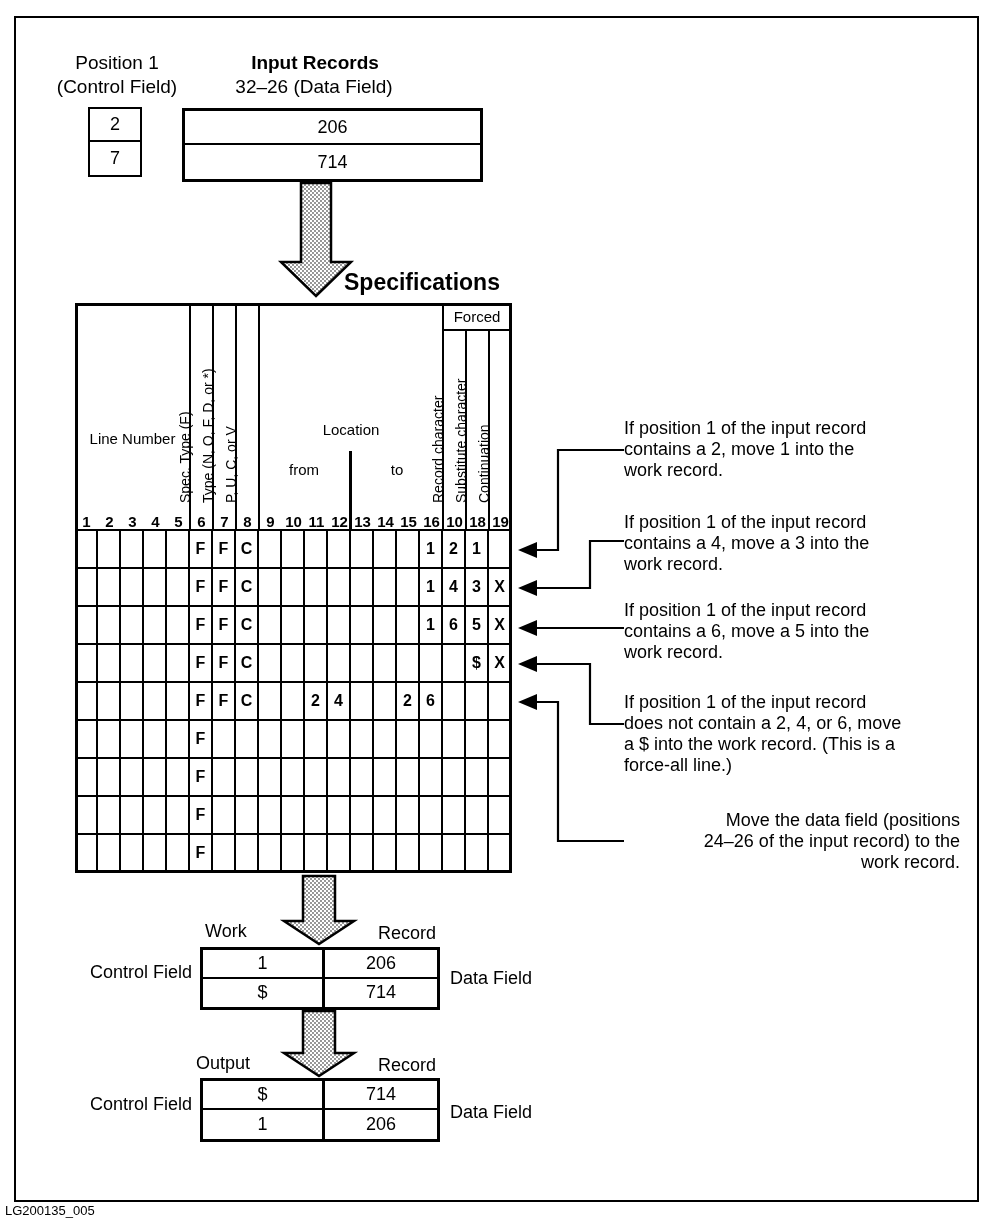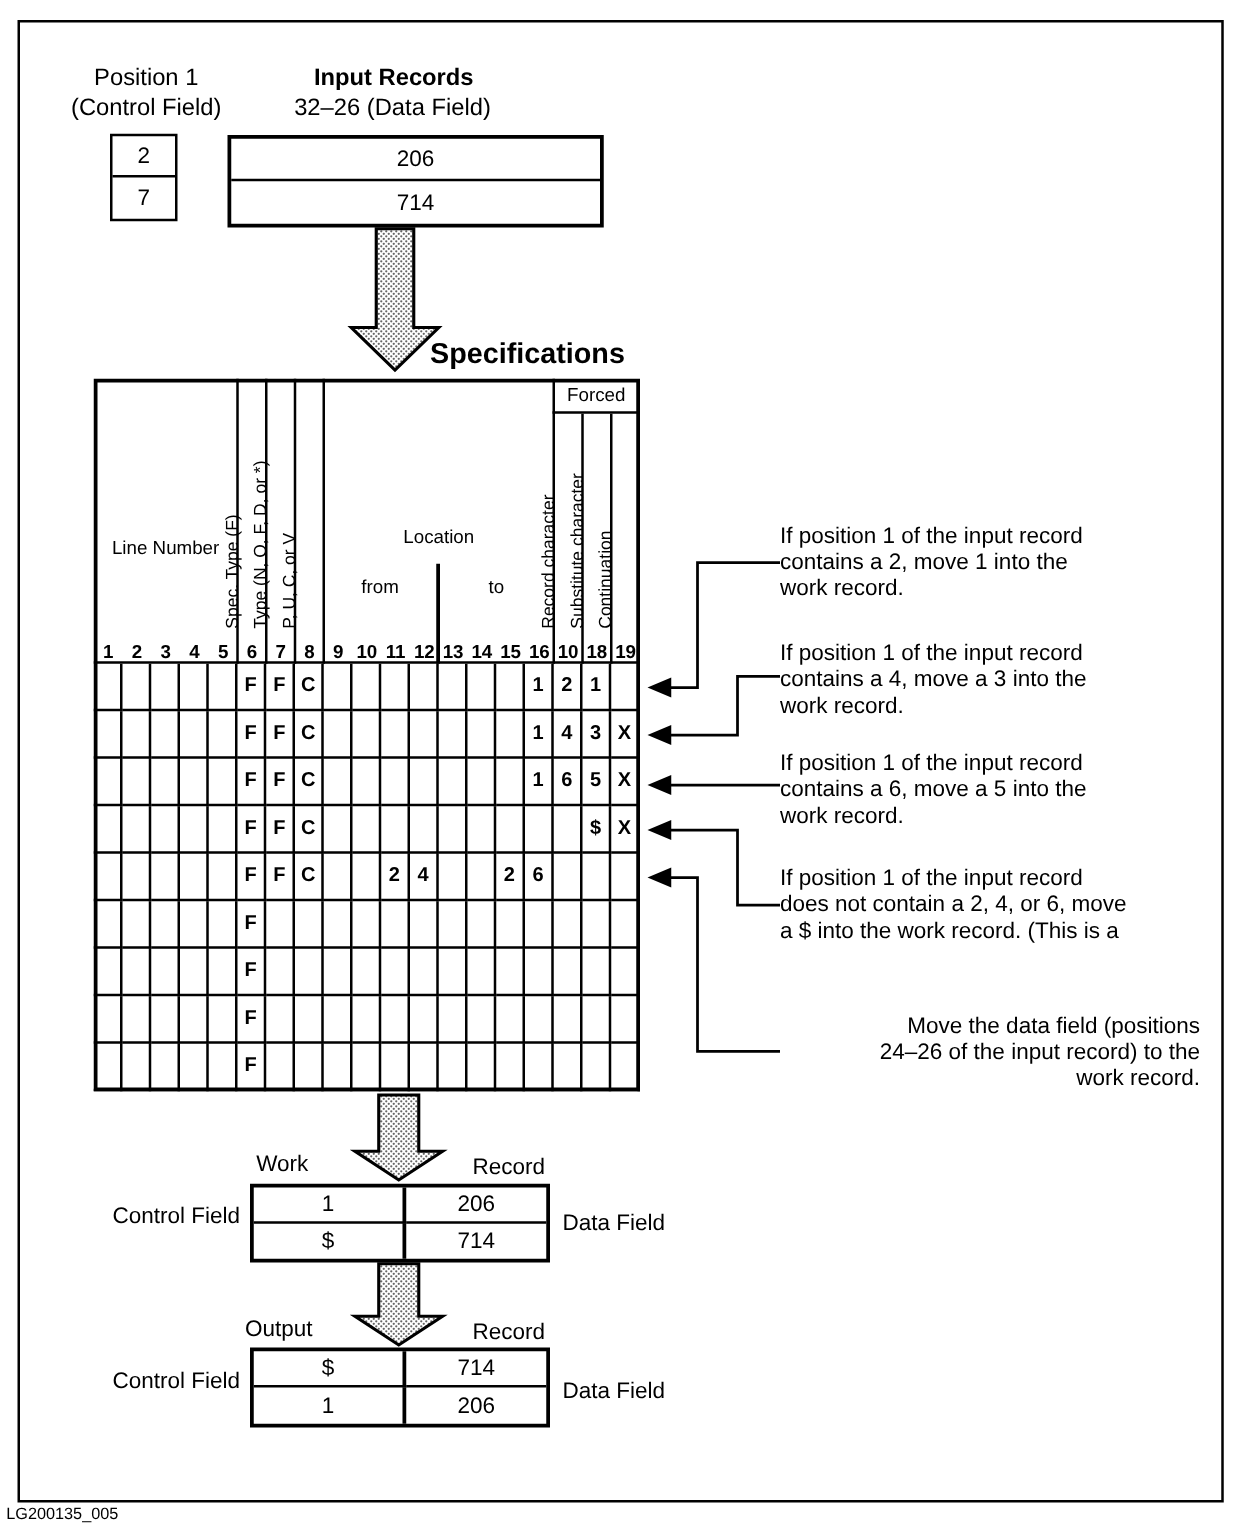--- a/index.html
+++ b/index.html
@@ -345,20 +345,21 @@
     </div>
   <div class="annotation" style="top:600px;">
       <div class="aline">If position 1 of the input record</div>
       <div class="aline">contains a 6, move a 5 into the</div>
       <div class="aline">work record.</div>
     </div>
   <div class="annotation" style="top:692px;">
       <div class="aline">If position 1 of the input record</div>
       <div class="aline">does not contain a 2, 4, or 6, move</div>
       <div class="aline">a $ into the work record.  (This is a</div>
+      <div class="aline">force-all line.)</div>
     </div>
   <div class="annotation" style="top:810px;text-align:right;">
       <div class="aline">Move the data field (positions</div>
       <div class="aline">24–26 of the input record) to the</div>
       <div class="aline">work record.</div>
     </div>
 
   <div class="small-lbl" style="left:205px;top:921px;">Work</div>
   <div class="small-lbl" style="left:378px;top:923px;">Record</div>
   <div class="small-lbl" style="left:85px;top:962px;width:107px;text-align:right;">Control Field</div>

